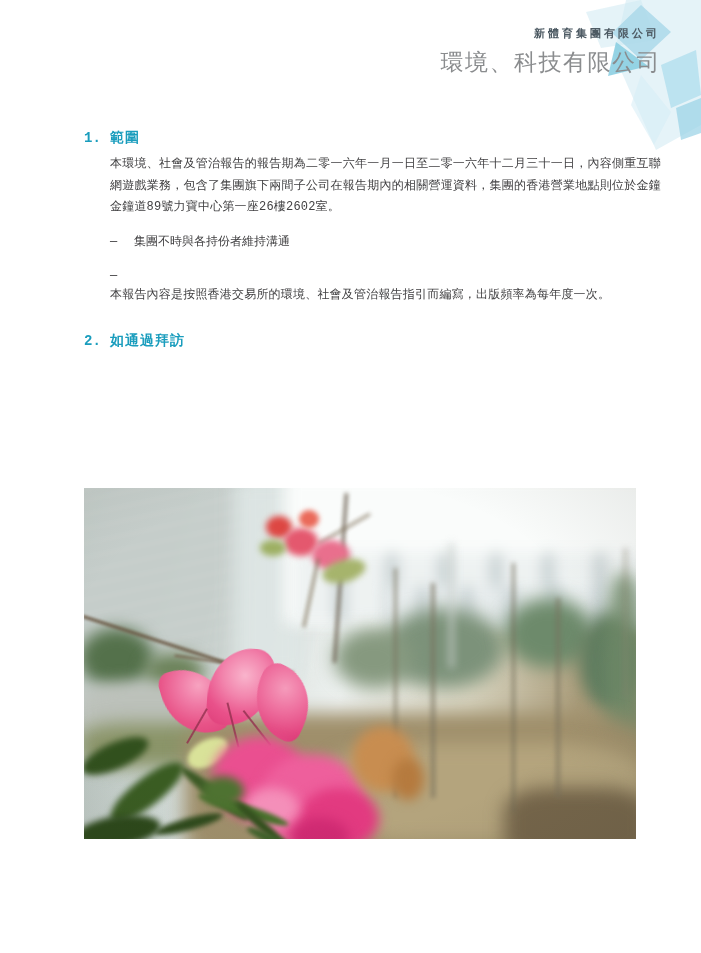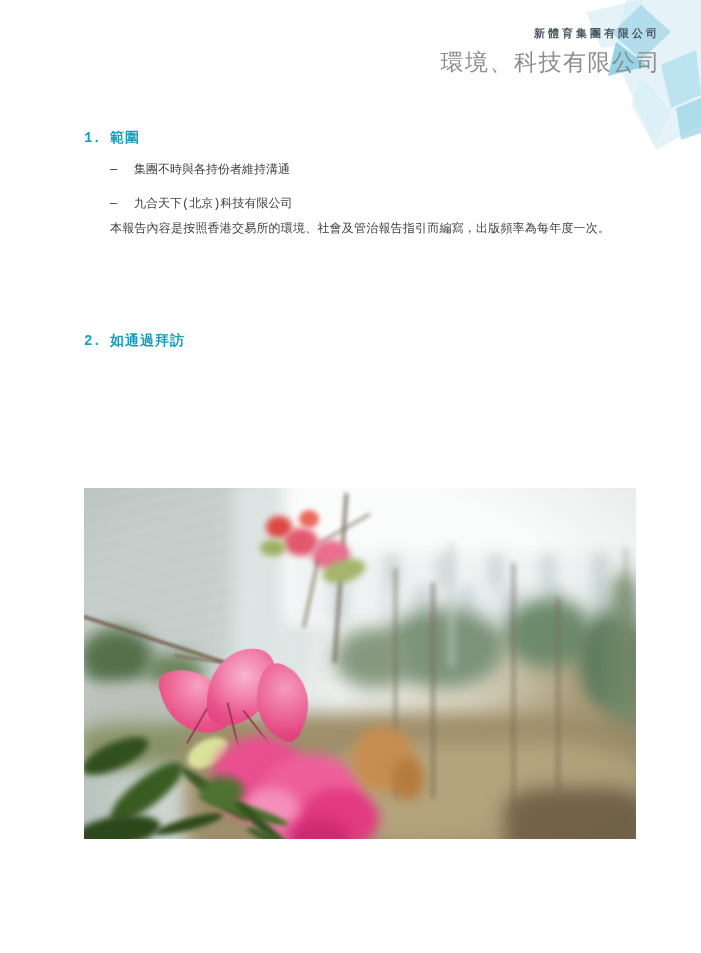--- a/index.html
+++ b/index.html
@@ -24,21 +24,21 @@
   .sec-head{display:flex;font-size:14px;font-weight:bold;color:var(--accent,#1a9dbd);line-height:18px;}
   .sec-head .num{width:26px;}
   .sec-head h2{margin:0;font-size:14px;letter-spacing:1px;}
   .body-text{
     margin:7px 0 0 26px;width:551px;font-size:12px;line-height:21.5px;
     text-align:justify;text-justify:inter-ideograph;color:#414042;letter-spacing:0.2px;
   }
   .list-item{display:flex;margin:14px 0 0 26px;font-size:12px;line-height:18px;color:#414042;}
   .list-item .dash{width:24px;}
   .list-item + .list-item{margin-top:16px;}
-  .closing{margin-top:6px;}
+  .closing{margin-top:0;}
   
   .photo{
     position:absolute;left:84px;top:488px;width:552px;height:369px;margin:0;overflow:hidden;
     background:linear-gradient(105deg,#aeb9b4 0%,#cfd8d4 25%,#edf1ef 48%,#d6d2bd 68%,#a99b79 85%,#9c8d6d 100%);
   }
   .photo *{position:absolute;}
   .photo::after{
     content:"";position:absolute;inset:0;
     background:radial-gradient(ellipse at 45% 45%,rgba(0,0,0,0) 60%,rgba(50,55,45,.10) 100%);
   }
@@ -69,27 +69,27 @@
   <header>
     <div class="company">新體育集團有限公司</div>
     <h1 class="title">環境、科技有限公司</h1>
   </header>
 
   <section class="sec sec1">
     <div class="sec-head">
       <span class="num">1.</span>
       <h2>範圍</h2>
     </div>
+    <p class="body-text">本環境、社會及管治報告的報告期為二零一六年一月一日至二零一六年十二月三十一日，內容側重互聯網遊戲業務，包含了集團旗下兩間子公司在報告期內的相關營運資料，集團的香港營業地點則位於金鐘金鐘道89號力寶中心第一座26樓2602室。</p>
     <div class="list-item">
       <span class="dash">—</span>
       <span>集團不時與各持份者維持溝通</span>
     </div>
     <div class="list-item">
       <span class="dash">—</span>
-      <span>九合天下(北京)科技有限公司</span>
     </div>
     <p class="body-text closing">本報告內容是按照香港交易所的環境、社會及管治報告指引而編寫，出版頻率為每年度一次。</p>
   </section>
 
   <section class="sec sec2">
     <div class="sec-head">
       <span class="num">2.</span>
       <h2>如通過拜訪</h2>
     </div>
   </section>

